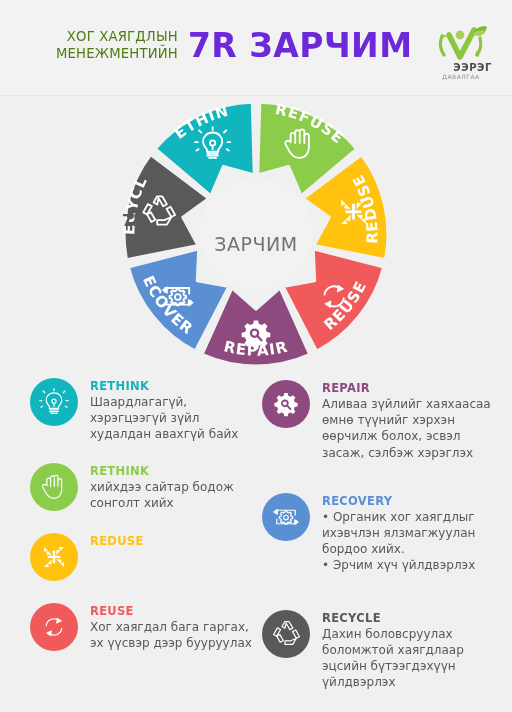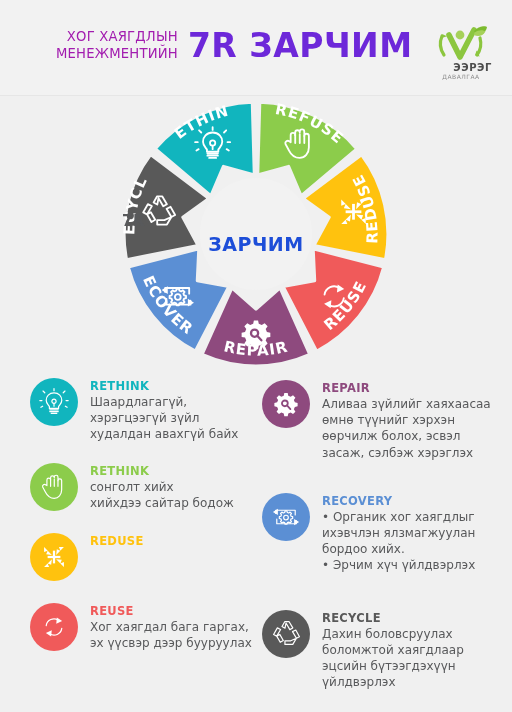--- a/index.html
+++ b/index.html
@@ -15,21 +15,21 @@
   #header {
     position: absolute; left: 0; top: 0; width: 512px; height: 96px;
     background: #f2f2f2;
     border-bottom: 1px solid #e6e6e6;
   }
   #header-inner {
     position: absolute; left: 56px; top: 26px;
     display: flex; align-items: center; gap: 10px;
   }
   .hdr-sub {
-    font-size: 13.2px; font-weight: 400; color: #a21caf;
+    font-size: 13.2px; font-weight: 400; color: #4d7c0f;
     line-height: 1.22; letter-spacing: .2px; text-align: right;
     white-space: nowrap;
   }
   .hdr-main {
     font-size: 33px; font-weight: 700; color: #6d28d9;
     letter-spacing: .5px; white-space: nowrap;
   }
   
   #logo { position: absolute; right: 20px; top: 22px; width: 62px; height: 62px; }
   .logo-txt1 {
@@ -44,21 +44,21 @@
   
   #wheel { position: absolute; left: 122px; top: 100px; width: 268px; height: 268px; }
   #wheel svg { display: block; }
   .seg-label { font-weight: 700; fill: #ffffff; font-size: 15px; letter-spacing: 1.1px; }
   #center-circle-txt1 {
     position: absolute; left: 0; top: 112px; width: 268px; 
     font-size: 15px; font-weight: 700; color: #58595b; letter-spacing: .5px;
   }
   #center-circle-txt2 {
     position: absolute; left: 0; top: 133px; width: 268px; text-align: center;
-    font-size: 19px; font-weight: 700; color: #1d4ed8; letter-spacing: .5px;
+    font-size: 19px; font-weight: 400; color: #737373; letter-spacing: .5px;
   }
 
   
   .legend-col { position: absolute; top: 378px; }
   #legend-left  { left: 30px;  width: 230px; }
   #legend-right { left: 262px; width: 240px; }
 
   .legend-item { position: relative; display: flex; align-items: flex-start; }
   .legend-icon {
     flex: 0 0 auto; width: 48px; height: 48px; border-radius: 50%;
@@ -258,22 +258,22 @@
         <g fill="none" stroke="#ffffff" stroke-width="1.70" stroke-linecap="round" stroke-linejoin="round">
           <path d="M-10 -2 L-10 -10 a2.6 2.6 0 0 1 5.2 0 L-4.8 -13 a2.6 2.6 0 0 1 5.2 0 L0.4 -14 a2.6 2.6 0 0 1 5.2 0 L5.6 -9 a2.6 2.6 0 0 1 5.2 0 L10.8 4 c0 7 -4.5 12 -10.5 12 c-6.5 0 -10 -4 -12.5 -9 L-16 0 a2.8 2.8 0 0 1 4.4 -3 Z"></path>
           <path d="M-4.8 -10 L-4.8 -1 M0.4 -11 L0.4 -1 M5.6 -9 L5.6 -1"></path>
         </g>
             </g>
           </svg>
         </div>
         <div class="legend-body">
           <div class="legend-title" style="color: rgb(140, 204, 75);">RETHINK</div>
           <div class="legend-desc">
+            <div>хийхдээ сайтар бодож</div>
             <div>сонголт хийх</div>
-            <div>хийхдээ сайтар бодож</div>
           </div>
         </div>
       </div>
       <div class="legend-item" style="margin-bottom: 22px;">
         <div class="legend-icon" style="background: rgb(255, 194, 14);">
           <svg width="34" height="34" viewBox="0 0 34 34">
             <g transform="translate(17,17) scale(0.7083333333333334)">
         <g fill="#ffffff">
           <path d="M-3 -3 L-14 -14 L-14 -7 L-9 -9 L-11 -4 Z"></path>
           <path d="M3 -3 L14 -14 L7 -14 L9 -9 L4 -11 Z"></path>

